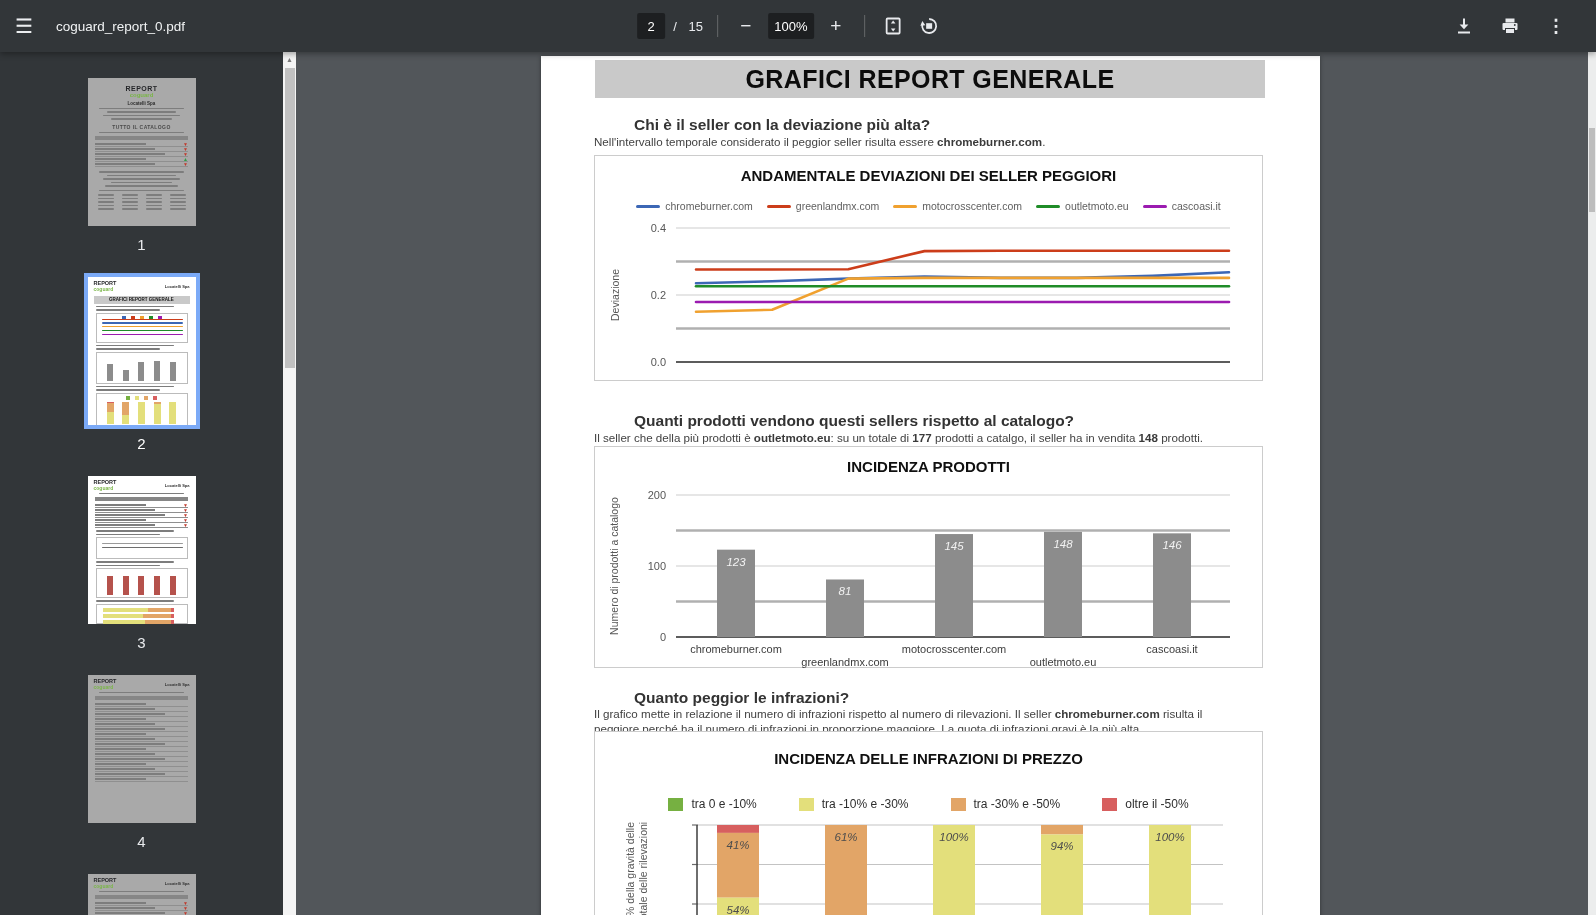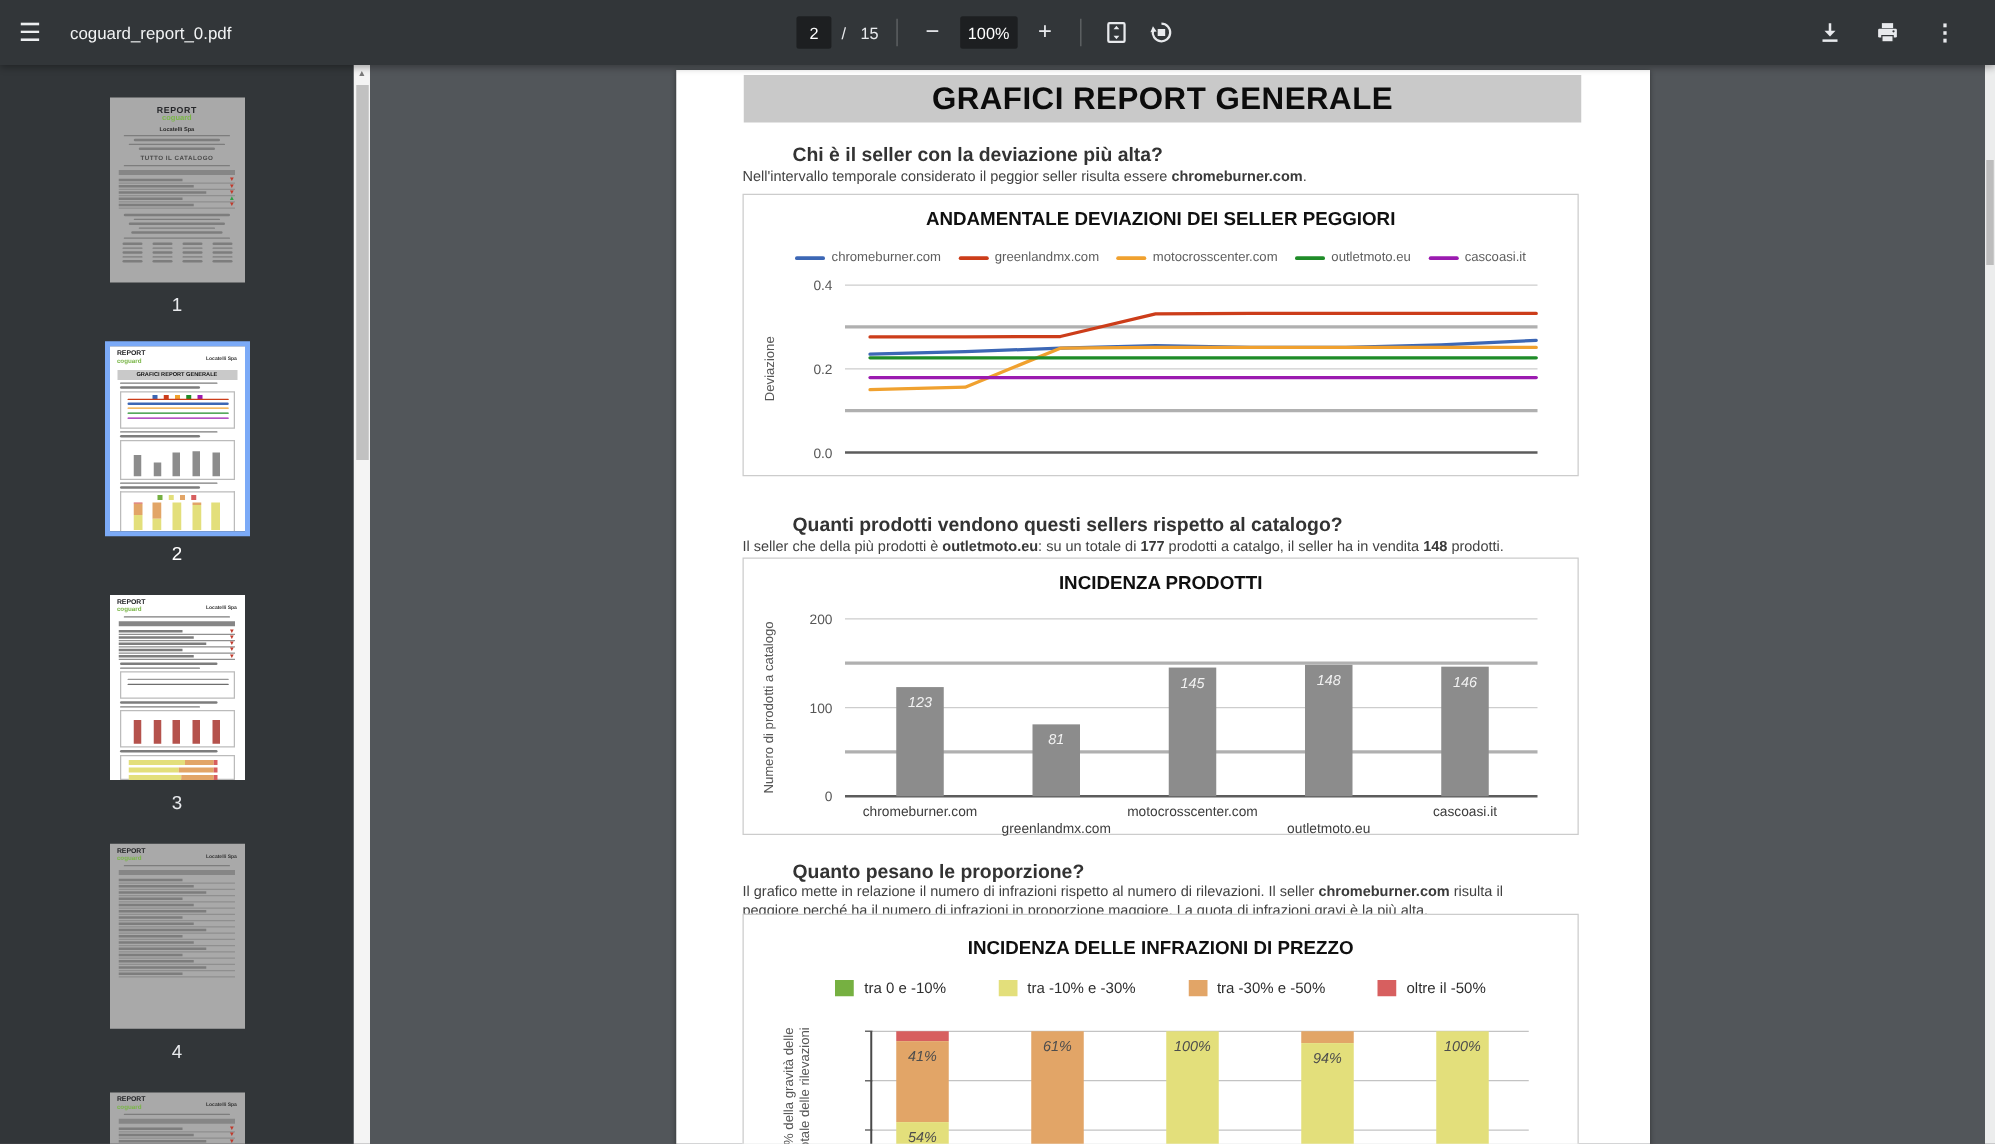--- a/index.html
+++ b/index.html
@@ -114,21 +114,21 @@
 
   .chart-box { position:absolute; left:53px; width:669px; border:1px solid #ccc;
                background:#fff; }
   .chart-title { position:absolute; left:0; width:100%; text-align:center;
                  font-size:15px; font-weight:bold; color:#101010; }
   .legend-row { position:absolute; left:0; width:100%; display:flex; justify-content:center;
                 align-items:center; }
   .lg1-item { display:flex; align-items:center; gap:5px; margin:0 7px; }
   .lg1-swatch { width:24px; height:3px; border-radius:2px; }
   .lg1-label { font-size:10.5px; color:#5f5f5f; }
-  .lg3-item { display:flex; align-items:center; gap:8px; margin:2px 21px; }
+  .lg3-item { display:flex; align-items:center; gap:8px; margin:16px 21px; }
   .lg3-swatch { width:15px; height:13px; }
   .lg3-label { font-size:12px; color:#2e2e2e; }
   .chart-svg { position:absolute; left:0; }
 </style>
 </head>
 <body>
 
 <div class="toolbar">
   <div class="tb-left">
     <div class="menu-btn">
@@ -622,21 +622,21 @@
           <text x="359" y="166" text-anchor="middle" font-size="11" fill="#3c3c3c">motocrosscenter.com</text>
           <rect x="449" y="44.92" width="38" height="105.08" fill="#8c8c8c"></rect>
           <text x="468" y="60.92" text-anchor="middle" font-size="11.5" font-style="italic" fill="#f2f2f2">148</text>
           <text x="468" y="179" text-anchor="middle" font-size="11" fill="#3c3c3c">outletmoto.eu</text>
           <rect x="558" y="46.34" width="38" height="103.66" fill="#8c8c8c"></rect>
           <text x="577" y="62.34" text-anchor="middle" font-size="11.5" font-style="italic" fill="#f2f2f2">146</text>
           <text x="577" y="166" text-anchor="middle" font-size="11" fill="#3c3c3c">cascoasi.it</text>
         </svg>
     </div>
 
-    <div class="sec-heading" style="top:633px;">Quanto pesano le proporzione?</div>
+    <div class="sec-heading" style="top:633px;">Quanto peggior le infrazioni?</div>
     <div class="sec-body" style="top:650px;"><span>Il grafico mette in relazione il numero di infrazioni rispetto al numero di rilevazioni. Il seller </span><b>chromeburner.com</b><span> risulta il peggiore perché ha il numero di infrazioni in proporzione maggiore. La quota di infrazioni gravi è la più alta.</span></div>
 
     <div class="chart-box" style="top:675px; height:430px;">
       <div class="chart-title" style="top:18px;">INCIDENZA DELLE INFRAZIONI DI PREZZO</div>
       <div class="legend-row" style="top:49px;" id="legend3">
           <div class="lg3-item">
             <div class="lg3-swatch" style="background: rgb(118, 176, 65);"></div>
             <span class="lg3-label">tra 0 e -10%</span>
           </div>
           <div class="lg3-item">

